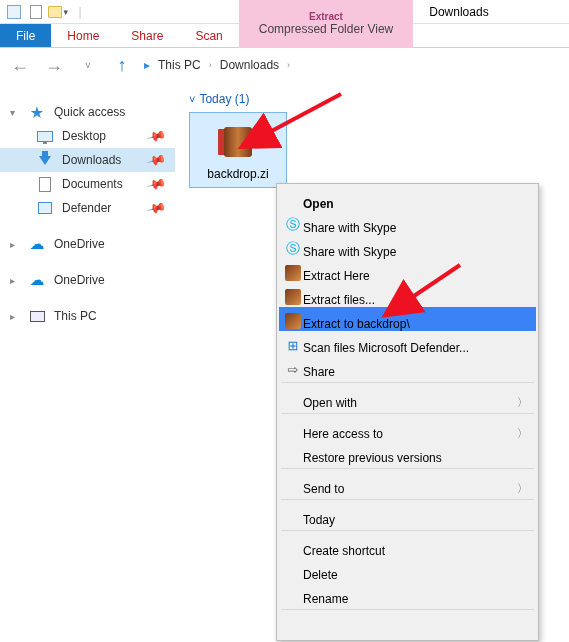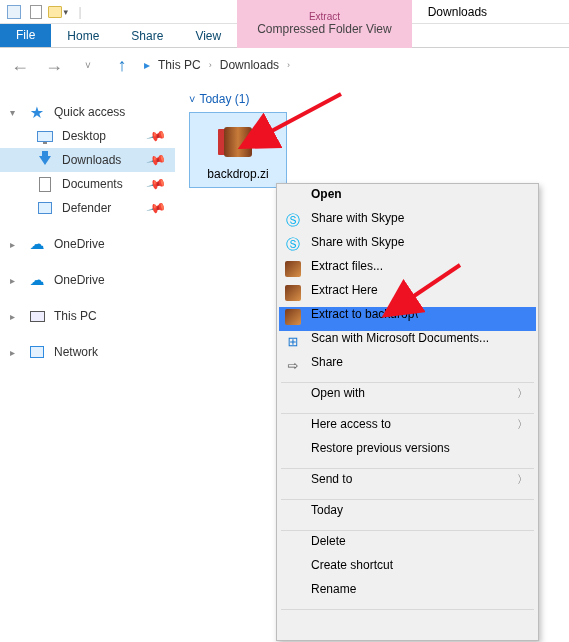--- a/index.html
+++ b/index.html
@@ -5,24 +5,24 @@
 * { box-sizing: border-box; margin: 0; padding: 0; font-family: "Segoe UI", Arial, sans-serif; font-size: 12px; }
 body { background: #fff; width: 569px; height: 642px; overflow: hidden; position: relative; }
 
 .qat { height: 24px; display: flex; align-items: center; border-bottom: 1px solid #e0e0e0; }
 .qat-left { display: flex; gap: 2px; padding-left: 4px; }
 .qat-item { width: 20px; height: 20px; display: flex; align-items: center; justify-content: center; }
 .folder-small { width: 16px; height: 12px; background: #ffe9a6; border: 1px solid #d9b84a; border-radius: 1px; }
 .dd-arrow { font-size: 9px; color: #555; margin-left: 1px; }
 
 .ribbon-tabs { height: 24px; display: flex; align-items: stretch; border-bottom: 1px solid #d0d0d0; }
-.file-tab { background: #1979ca; color: #fff; padding: 4px 16px; display: flex; align-items: flex-start; }
-.tab { padding: 4px 16px; display: flex; align-items: center; color: #0c4a6e; }
+.file-tab { background: #1979ca; color: #fff; padding: 4px 16px; display: flex; align-items: center; }
+.tab { padding: 4px 16px; display: flex; align-items: center; color: #b91c1c; }
 .contextual { background: #f7c6dd; color: #444; padding: 0 20px; display: flex; flex-direction: column; align-items: center; justify-content: center; font-size: 11px; }
-.ctx-title { color: #a03a6e; font-size: 10px; line-height: 10px; }
+.ctx-title { color: #a03a6e; font-size: 10px; line-height: 10px; font-weight: bold; }
 .ctx-sub { font-size: 12px; }
 .downloads-title { padding: 4px 16px; color: #000; font-size: 13px; }
 
 .addrbar { height: 34px; display: flex; align-items: center; padding: 4px 8px; gap: 10px; }
 .navbtn { width: 24px; height: 24px; display: flex; align-items: center; justify-content: center; color: #888; }
 .navbtn.blue { color: #1979ca; }
 .navarrow { font-size: 18px; }
 .breadcrumb { display: flex; align-items: center; gap: 6px; color: #333; }
 .crumb { padding: 2px 2px; }
 .crumb-sep { color: #888; font-size: 9px; }
@@ -56,21 +56,21 @@
 .file-grid { padding-left: 14px; }
 .file-cell { width: 98px; display: flex; flex-direction: column; align-items: center; gap: 4px; padding: 6px 2px; border: 1px solid #7bb6e8; background: #d6ecff; }
 .file-icon { width: 44px; height: 44px; position: relative; }
 .archive-body { position: absolute; left: 8px; top: 8px; width: 28px; height: 30px; background: linear-gradient(90deg,#7a3a1a,#c87c3a,#7a3a1a); border-radius: 3px; }
 .archive-books { position: absolute; left: 2px; top: 10px; width: 24px; height: 26px; display: flex; gap: 1px; }
 .book { flex: 1; border-radius: 1px; }
 .b1{background:#c33;}.b2{background:#2a7;}.b3{background:#47c;}
 .file-name { font-size: 12px; text-align: left; }
 
 .ctxmenu { position: absolute; left: 276px; top: 183px; width: 263px; background: #f0f0f0; border: 1px solid #bcbcbc; box-shadow: 2px 3px 6px rgba(0,0,0,.25); display: flex; flex-direction: column; padding: 3px 2px; }
-.mi { display: flex; align-items: flex-start; height: 24px; padding: 0 8px 0 4px; gap: 8px; color: #000; }
+.mi { display: flex; align-items: flex-end; height: 24px; padding: 0 8px 0 4px; color: #000; }
 .mi.hover { background: #3b82f6; }
 .mi-icon { width: 20px; height: 20px; display: flex; align-items: center; justify-content: center; }
 .mi-label { flex: 1; }
 .mi-label.bold { font-weight: 700; }
 .mi-sub { color: #666; font-size: 11px; }
 .sep { height: 1px; background: #d8d8d8; margin: 3px 2px; }
 .skype { color: #00aff0; font-size: 14px; }
 .rar { width: 16px; height: 16px; background: linear-gradient(135deg,#7a3a1a,#d89048); border-radius: 2px; }
 .shield { color: #1976d2; font-size: 13px; }
 .shareic { color: #555; font-size: 13px; }
@@ -103,21 +103,21 @@
   <div class="file-tab">
       <span>File</span>
     </div>
   <div class="tab">
       <span>Home</span>
     </div>
   <div class="tab">
       <span>Share</span>
     </div>
   <div class="tab">
-      <span>View</span>
+      <span>Scan</span>
     </div>
   <div class="contextual" style="margin-top:-24px;height:48px">
     <span class="ctx-title">Extract</span>
     <span class="ctx-sub">Compressed Folder View</span>
   </div>
   <div class="downloads-title" style="margin-top:-24px;height:24px;display:flex;align-items:center">
       <span>Downloads</span>
     </div>
 </div>
 
@@ -204,29 +204,20 @@
         <span class="lbl">OneDrive</span>
       </div>
     </div>
     <div class="side-group">
       <div class="side-item head">
         <span class="chev col"></span>
         <span class="side-icon">
             <span class="pc"></span>
           </span>
         <span class="lbl">This PC</span>
-      </div>
-    </div>
-    <div class="side-group">
-      <div class="side-item head">
-        <span class="chev col"></span>
-        <span class="side-icon">
-            <span class="net"></span>
-          </span>
-        <span class="lbl">Network</span>
       </div>
     </div>
   </div>
 
   <div class="content">
     <div class="grp-header">
       <span class="grp-chev">˅</span>
       <span>Today (1)</span>
     </div>
     <div class="file-grid">
@@ -259,39 +250,39 @@
   <div class="mi">
       <span class="mi-icon">
         <span class="skype">Ⓢ</span>
       </span>
       <span class="mi-label">Share with Skype</span>
     </div>
   <div class="mi">
       <span class="mi-icon">
         <span class="rar"></span>
       </span>
+      <span class="mi-label">Extract Here</span>
+    </div>
+  <div class="mi">
+      <span class="mi-icon">
+        <span class="rar"></span>
+      </span>
       <span class="mi-label">Extract files...</span>
     </div>
-  <div class="mi">
+  <div class="mi hover">
       <span class="mi-icon">
         <span class="rar"></span>
       </span>
-      <span class="mi-label">Extract Here</span>
-    </div>
-  <div class="mi hover">
-      <span class="mi-icon">
-        <span class="rar"></span>
-      </span>
       <span class="mi-label">Extract to backdrop\</span>
     </div>
   <div class="mi">
       <span class="mi-icon">
         <span class="shield">⊞</span>
       </span>
-      <span class="mi-label">Scan with Microsoft Documents...</span>
+      <span class="mi-label">Scan files Microsoft Defender...</span>
     </div>
   <div class="mi">
       <span class="mi-icon">
         <span class="shareic">⇨</span>
       </span>
       <span class="mi-label">Share</span>
     </div>
   <div class="sep"></div>
   <div class="mi">
       <span class="mi-icon"></span>
@@ -315,25 +306,25 @@
       <span class="mi-sub">〉</span>
     </div>
   <div class="sep"></div>
   <div class="mi">
       <span class="mi-icon"></span>
       <span class="mi-label">Today</span>
     </div>
   <div class="sep"></div>
   <div class="mi">
       <span class="mi-icon"></span>
+      <span class="mi-label">Create shortcut</span>
+    </div>
+  <div class="mi">
+      <span class="mi-icon"></span>
       <span class="mi-label">Delete</span>
-    </div>
-  <div class="mi">
-      <span class="mi-icon"></span>
-      <span class="mi-label">Create shortcut</span>
     </div>
   <div class="mi">
       <span class="mi-icon"></span>
       <span class="mi-label">Rename</span>
     </div>
   <div class="sep"></div>
   <div class="mi">
       <span class="mi-icon"></span>
     </div>
 </div>

